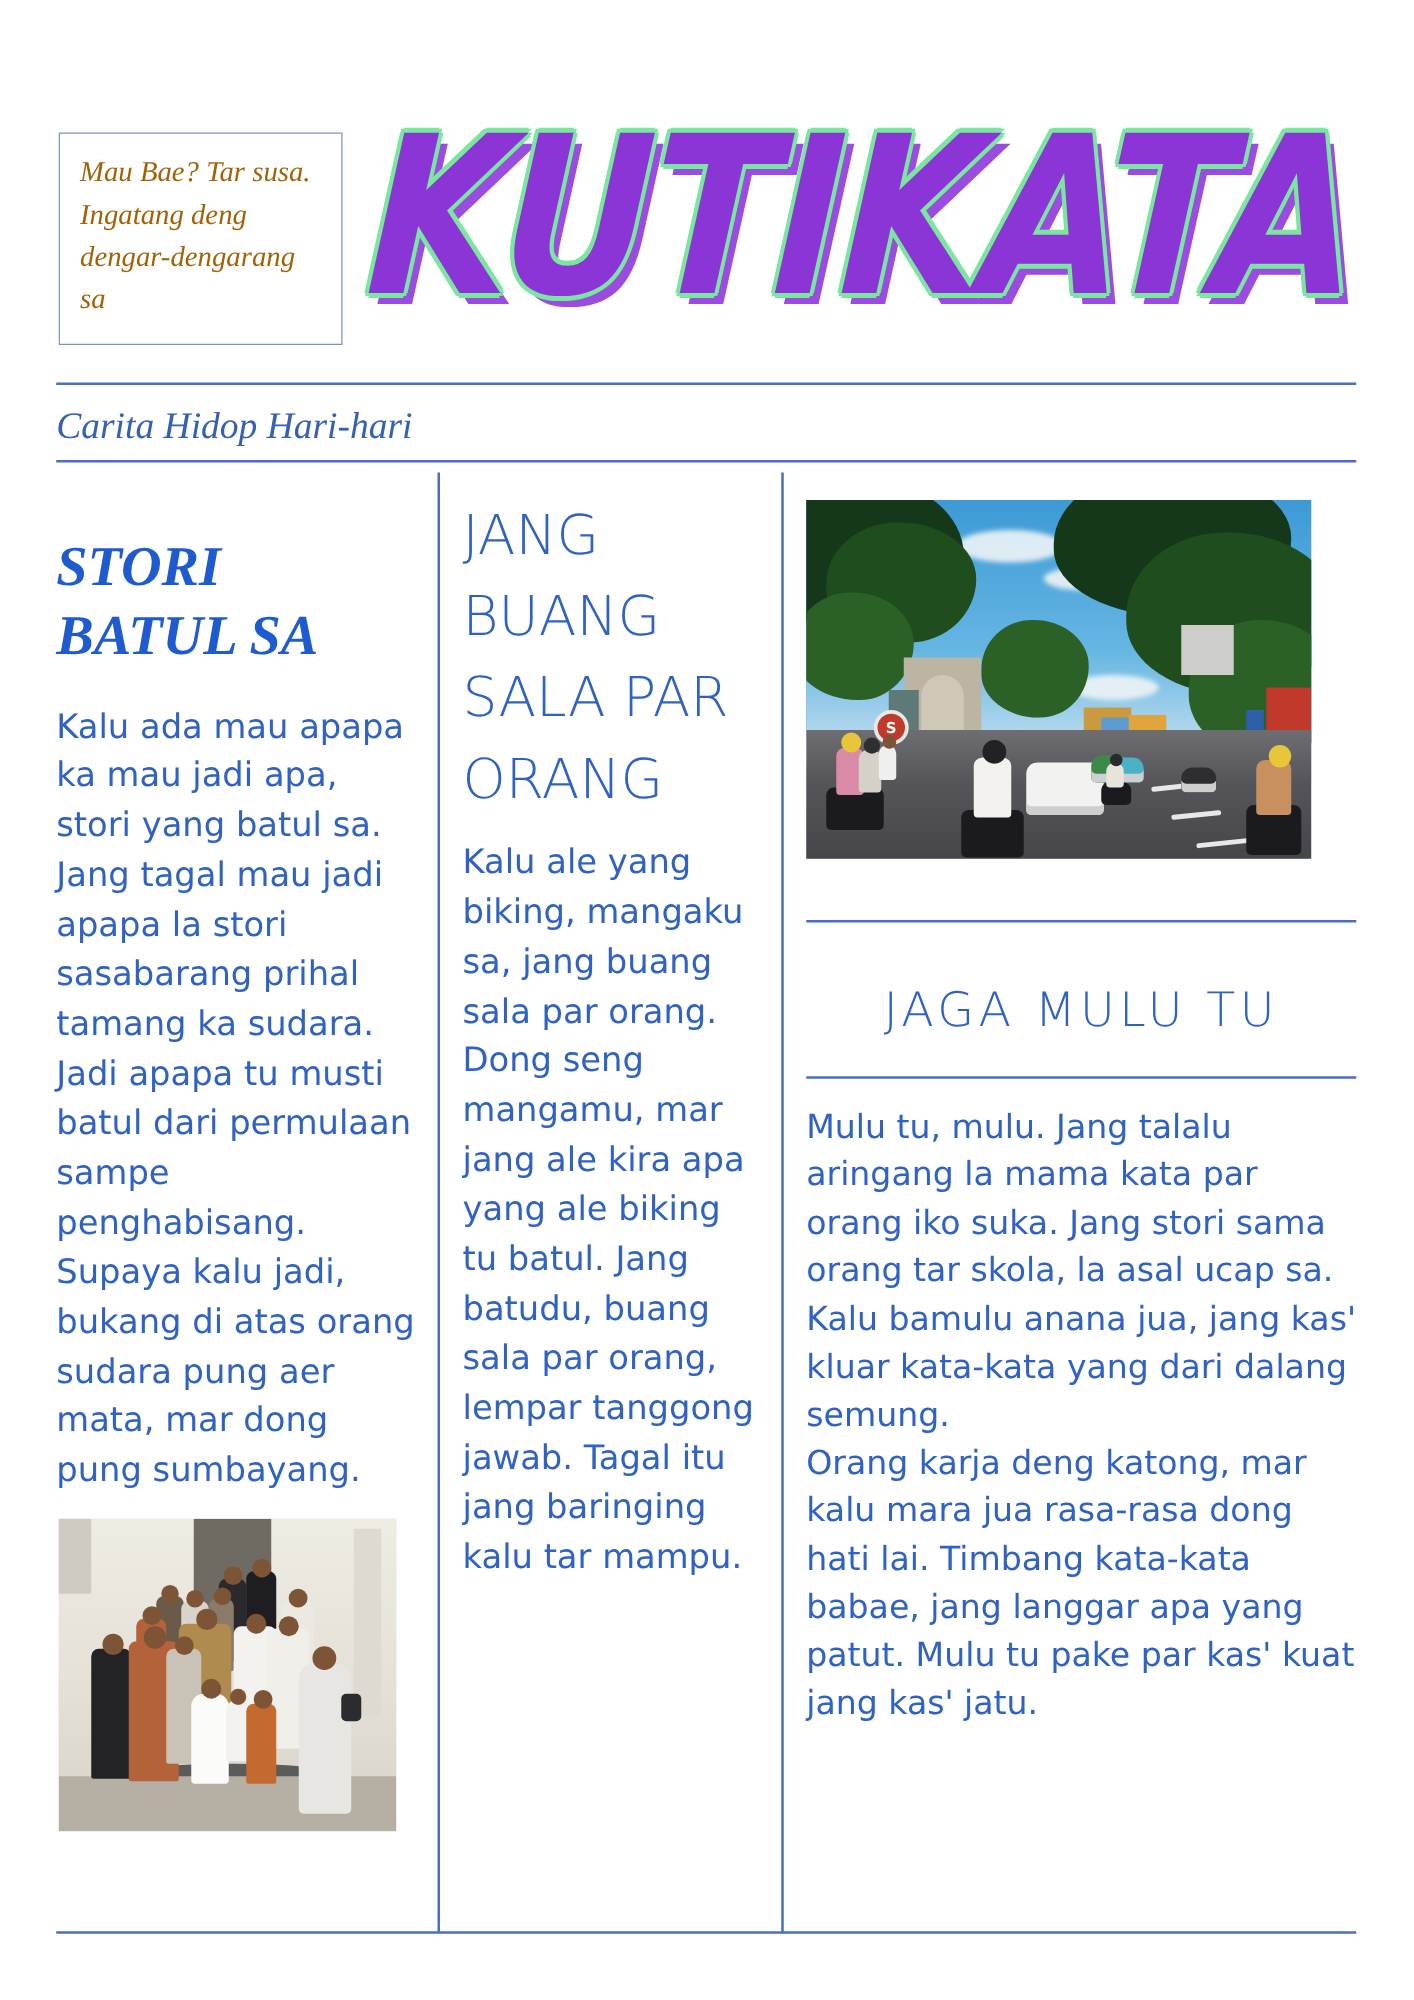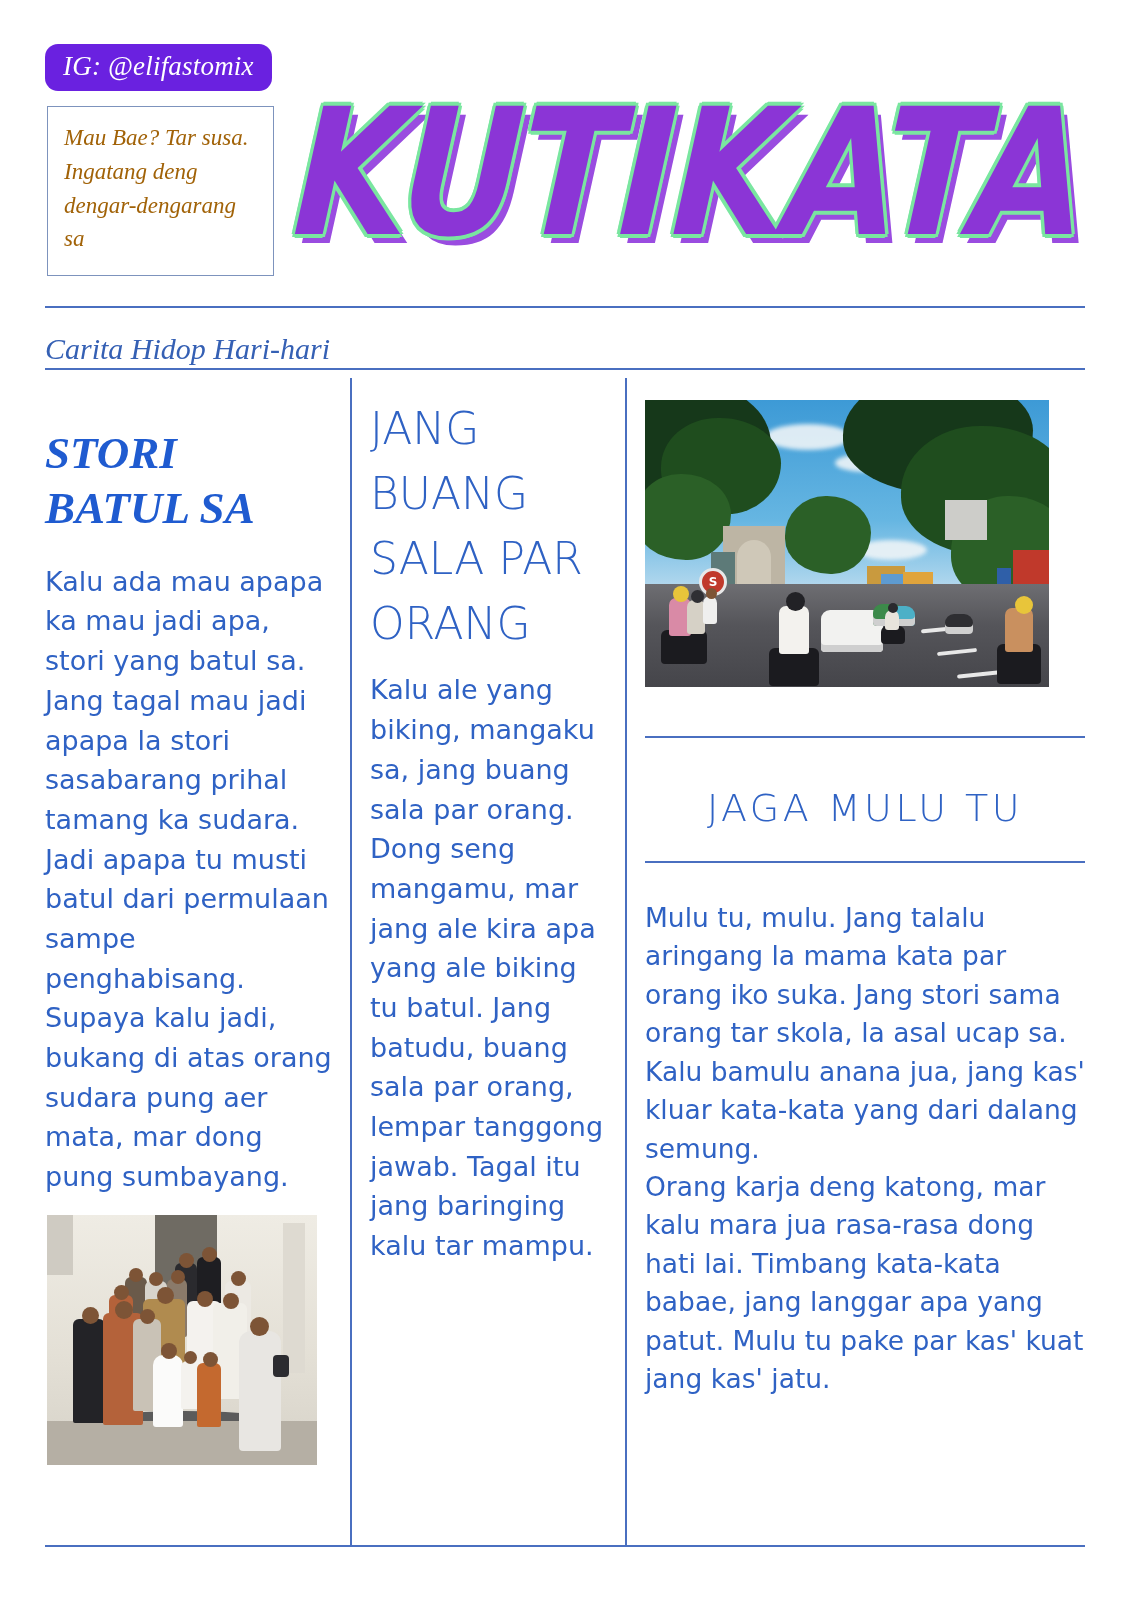--- a/index.html
+++ b/index.html
@@ -106,21 +106,21 @@
     height: 0;
     border-top: 2.5px solid #4a6fc0;
   }
   .byline {
     position: absolute;
     left: 45px;
     top: 316px;
     width: 1040px;
     height: 50px;
     display: flex;
-    align-items: flex-end;
+    align-items: center;
     font-family: "Liberation Serif", serif;
     font-style: italic;
     font-size: 30px;
     color: #3560b4;
     white-space: nowrap;
   }
   .byline .b-left   { flex: 0 0 350px; text-align: left; }
   .byline .b-center { flex: 1 1 auto;  text-align: center; padding-right: 40px;}
   .byline .b-right  { flex: 0 0 230px; text-align: right; }
   .rule-bottom {
@@ -195,21 +195,21 @@
     white-space: nowrap;
   }
 
   .body-text {
     font-family: "DejaVu Sans", sans-serif;
     font-size: 27px;
     line-height: 1.47;
     color: #2f62c4;
     white-space: pre-line;
   }
-  .body-text.c3 { font-size: 26.5px; line-height: 1.45; margin-top: 16px; }
+  .body-text.c3 { font-size: 26.5px; line-height: 1.45; }
 
   
   .photo-street {
     position: relative;
     width: 404px;
     height: 287px;
     margin: 22px 0 0 0;
     overflow: hidden;
     background: #5ea6d8;
   }
@@ -325,21 +325,20 @@
   .person { position: absolute; border-radius: 6px 6px 2px 2px; }
   .head { position: absolute; border-radius: 50%; background: #7d5436; }
 </style>
 </head>
 <body>
 
 <div class="page">
 
   <div class="masthead">
 
-    <div class="ig-badge">IG: @elifastomix</div>
 
     <div class="tagline-box">
       <div class="tagline-text">Mau Bae? Tar susa. Ingatang deng dengar-dengarang sa</div>
     </div>
 
     <div class="logo-wrap">
       <div class="logo">KUTIKATA</div>
     </div>
   </div>
 

